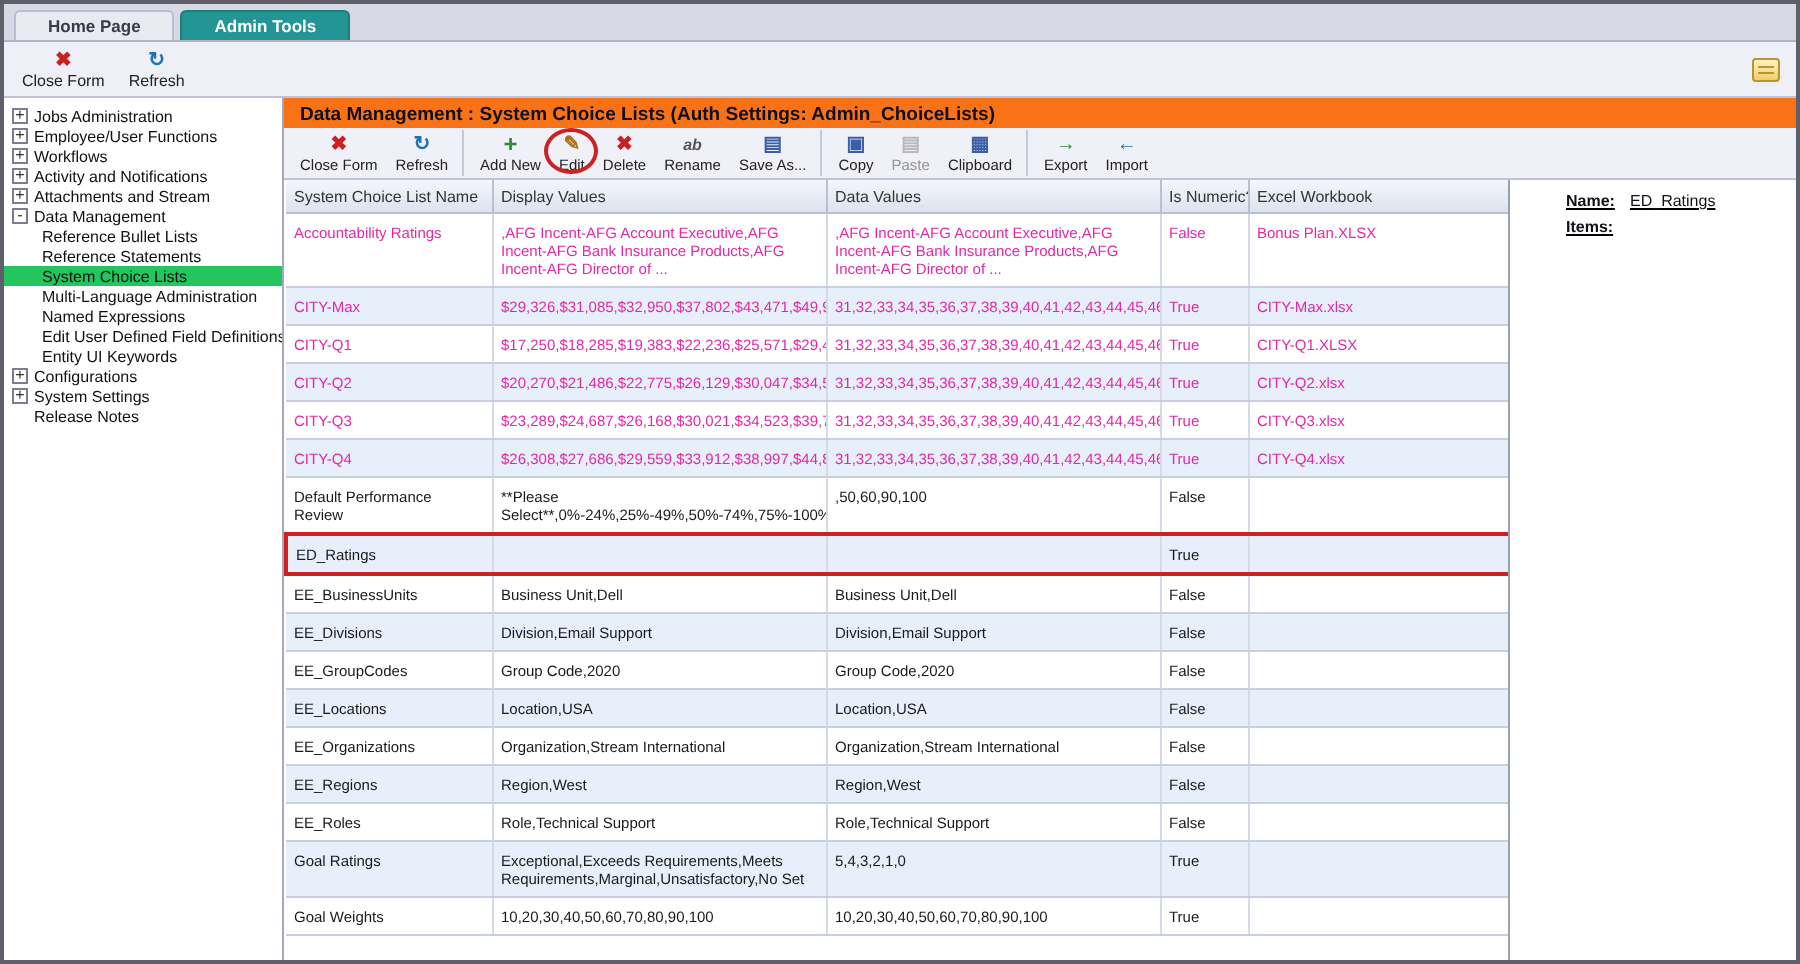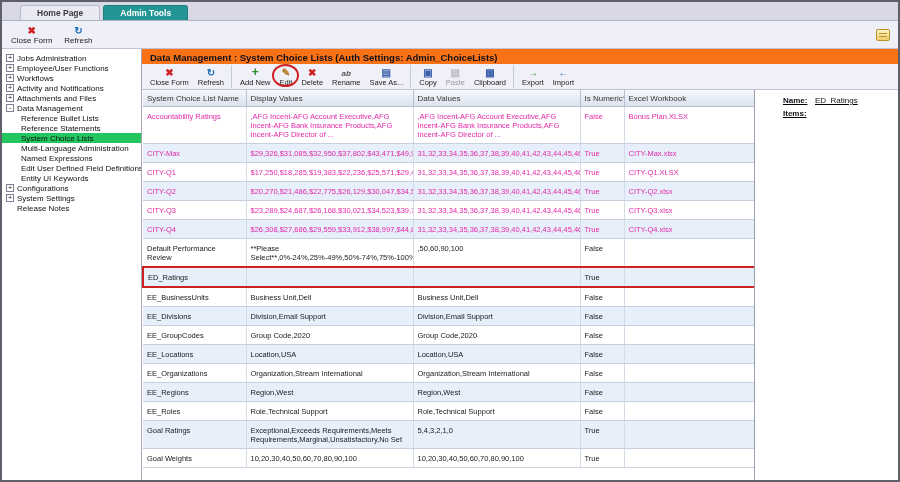--- a/index.html
+++ b/index.html
@@ -1,20 +1,20 @@
 <!DOCTYPE html>
 <html><head>
 <meta charset="utf-8">
 <style>
   * { box-sizing: border-box; margin: 0; padding: 0; }
   html,body { width:900px; height:482px; font-family:"Liberation Sans", sans-serif; background:#fff; }
   .window { width:900px; height:482px; border:2px solid #5f5f6a; display:flex; flex-direction:column; background:#fff; overflow:hidden; }
 
   
-  .tabbar { flex:0 0 19px; background:#d9d9e6; border-bottom:1px solid #b2b2c6; display:flex; align-items:flex-end; padding:2px 0 0 18px; gap:3px; }
+  .tabbar { flex:0 0 19px; background:#d9d9e6; border-bottom:1px solid #b2b2c6; display:flex; align-items:flex-end; padding:2px 0 0 5px; gap:3px; }
   .tab { font-size:8.5px; font-weight:bold; color:#3a3a4a; background:#e9e9f2; border:1px solid #bcbcd0; border-bottom:none; border-radius:3px 3px 0 0; padding:2px 16px 2px; cursor:pointer; }
   .tab.is-active { background:#239595; color:#fff; border-color:#1d7d7d; }
 
   
   .wtoolbar { flex:0 0 28px; background:#efeff7; border-bottom:1px solid #c2c2d4; display:flex; align-items:center; padding:0 8px 0 6px; gap:6px; }
   button { background:none; border:none; font-family:inherit; cursor:pointer; }
   .wbtn { display:flex; flex-direction:column; align-items:center; font-size:8px; color:#222; padding:1px 3px; line-height:9px; }
   .wbtn .ticon { height:11px; line-height:11px; font-size:10px; font-weight:bold; }
   .note-icon { margin-left:auto; width:14px; height:12px; background:linear-gradient(#fff3c4,#f2cd68); border:1px solid #b8952e; border-radius:2px; position:relative; cursor:pointer; }
   .note-icon::before { content:""; position:absolute; left:2px; right:2px; top:3px; height:1px; background:#b8952e; box-shadow:0 3px 0 #b8952e; }
@@ -104,21 +104,21 @@
         <div class="tree-item state-collapsed level-0">
           <span class="tree-icon"></span>
           <span class="tree-label">Workflows</span>
         </div>
         <div class="tree-item state-collapsed level-0">
           <span class="tree-icon"></span>
           <span class="tree-label">Activity and Notifications</span>
         </div>
         <div class="tree-item state-collapsed level-0">
           <span class="tree-icon"></span>
-          <span class="tree-label">Attachments and Files</span>
+          <span class="tree-label">Attachments and Stream</span>
         </div>
         <div class="tree-item state-expanded level-0">
           <span class="tree-icon"></span>
           <span class="tree-label">Data Management</span>
         </div>
         <div class="tree-item state-leaf level-1">
 
           <span class="tree-label">Reference Bullet Lists</span>
         </div>
         <div class="tree-item state-leaf level-1">

